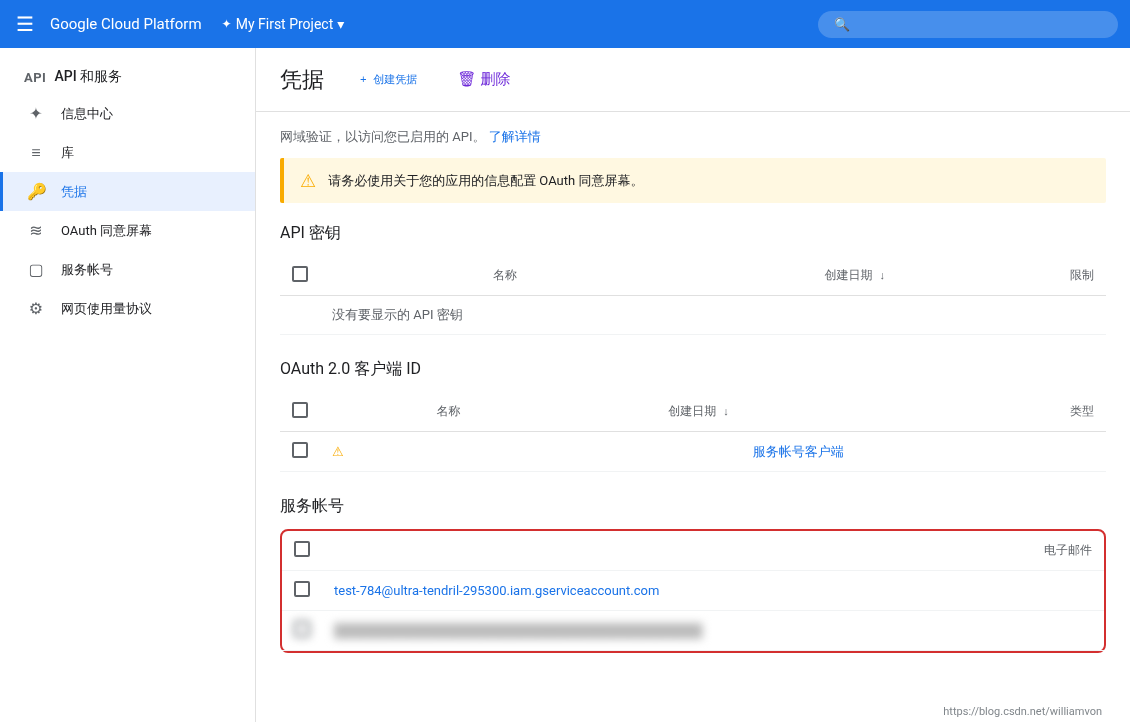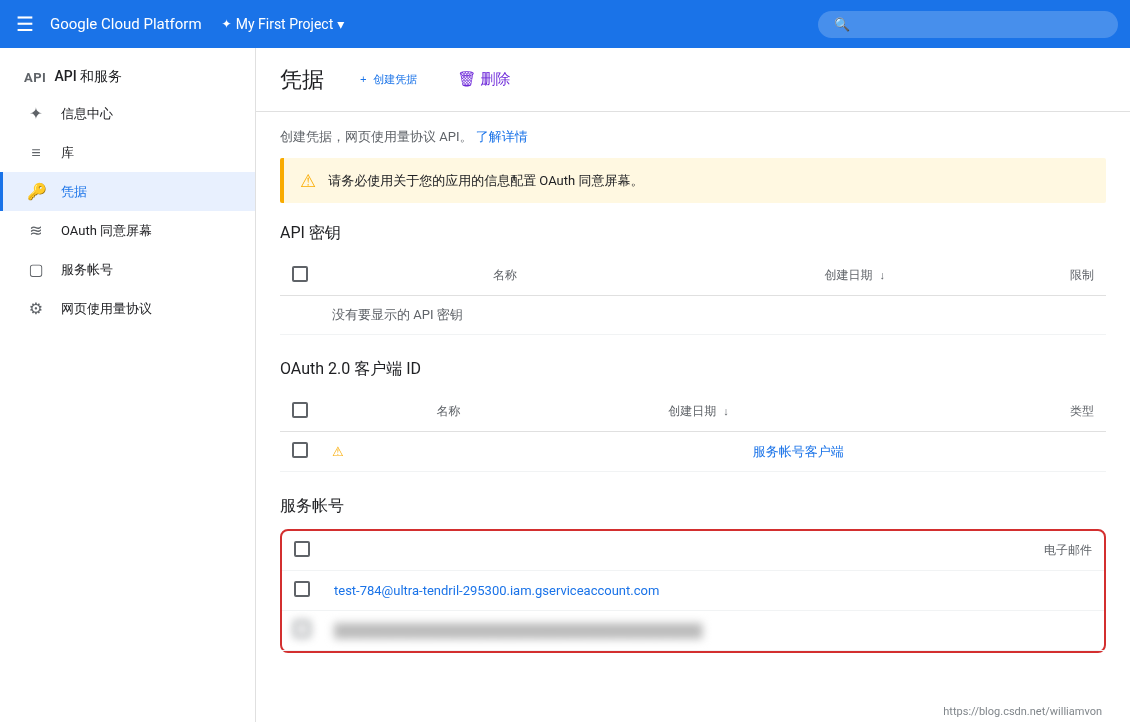--- a/index.html
+++ b/index.html
@@ -256,21 +256,21 @@
 
     <div class="page-header">
       <h1 class="page-title">凭据</h1>
       <button class="btn-create">+ 创建凭据</button>
       <button class="btn-delete">🗑 删除</button>
     </div>
 
     <div class="content">
 
       <p class="info-text">
-        <span>创建凭据，网页使用量协议 API。</span>
+        <span>网域验证，以访问您已启用的 API。</span>
         <a href="#">了解详情</a>
       </p>
 
       <div class="warning-banner">
         <span class="warning-icon">⚠</span>
         <span>请务必使用关于您的应用的信息配置 OAuth 同意屏幕。</span>
       </div>
 
       <div class="table-container">
         <h2 class="section-title">API 密钥</h2>

